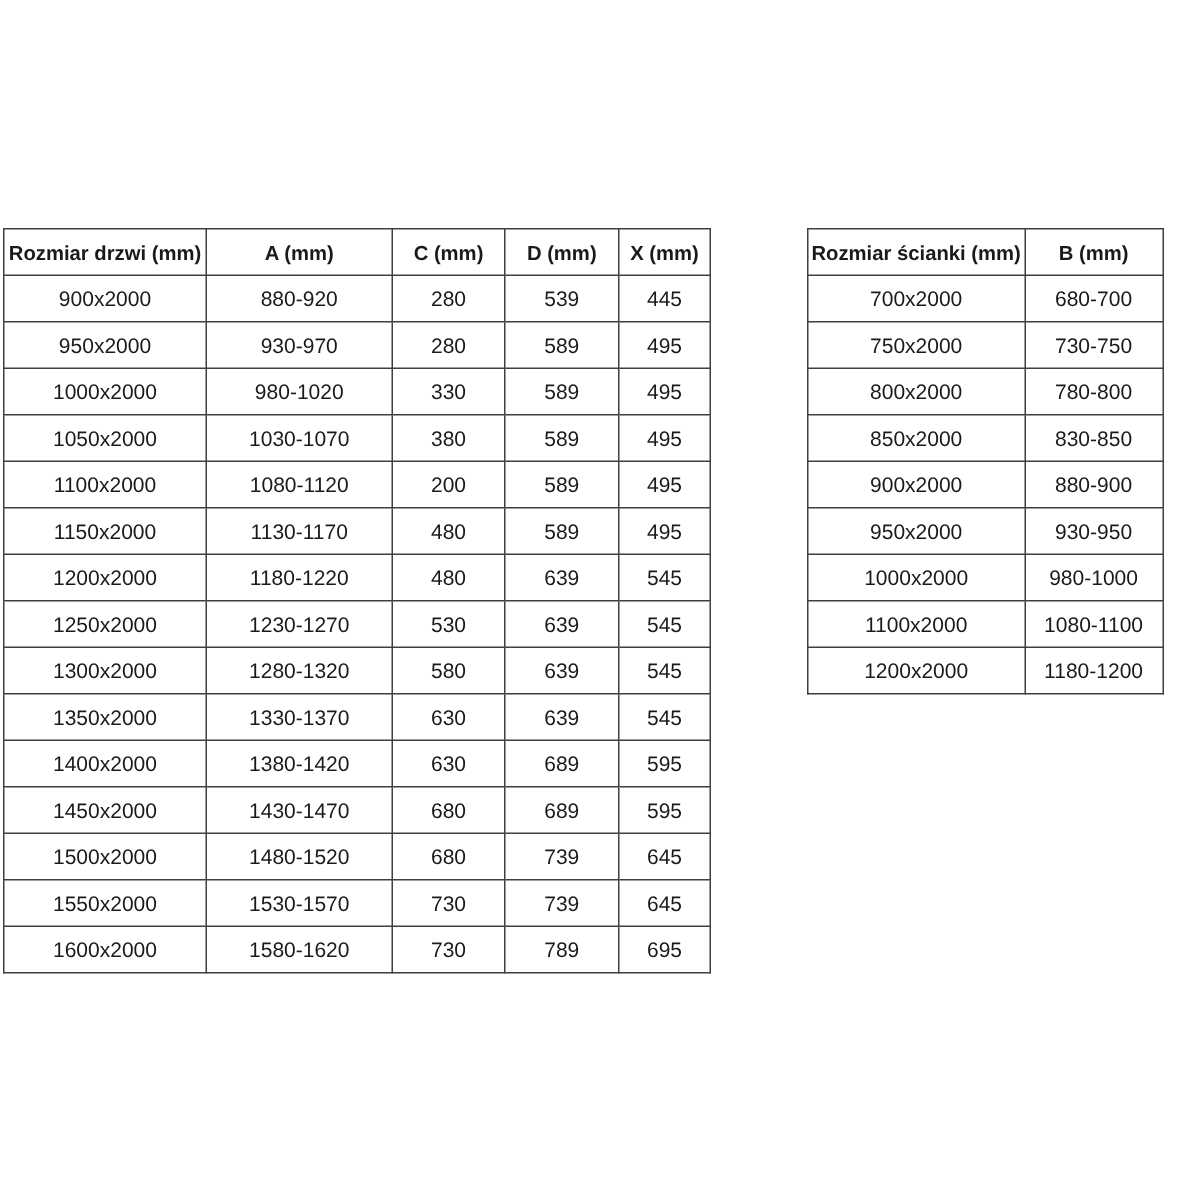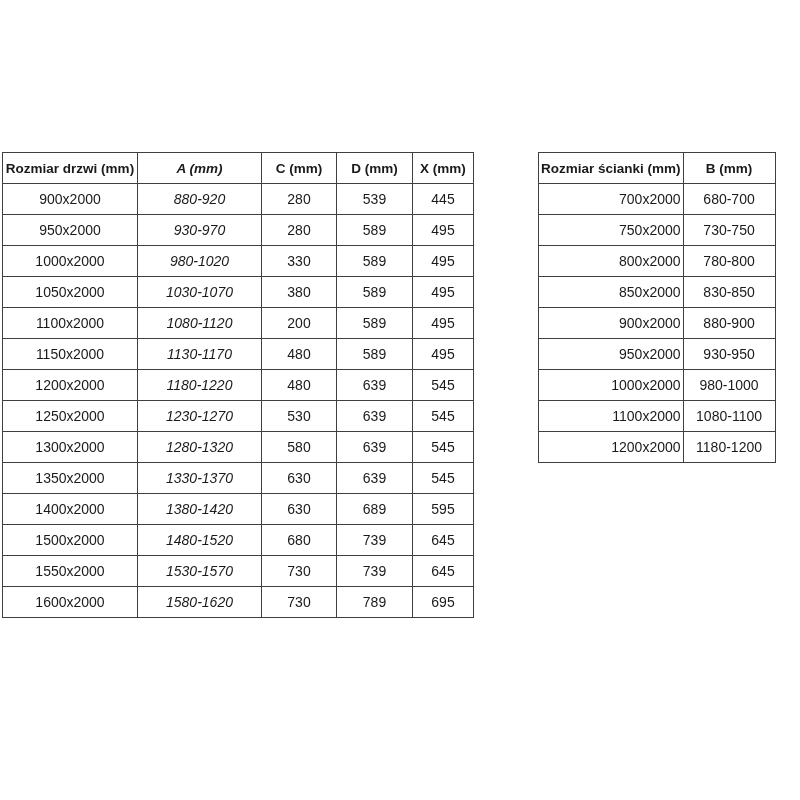--- a/index.html
+++ b/index.html
@@ -27,27 +27,27 @@
     vertical-align: middle;
     height: 31px;
     padding: 0 2px;
     white-space: nowrap;
   }
   .spec-table th { font-weight: bold; font-size: 13.5px; }
   .spec-table td { font-weight: normal; }
 
   #door-table { left: 2px; top: 152px; }
   #door-table th:nth-child(1), #door-table td:nth-child(1) { width: 135px; }
-  #door-table th:nth-child(2), #door-table td:nth-child(2) { width: 124px; font-style: italic; }
+  #door-table th:nth-child(2), #door-table td:nth-child(2) { width: 124px; }
   #door-table th:nth-child(3), #door-table td:nth-child(3) { width: 75px; }
   #door-table th:nth-child(4), #door-table td:nth-child(4) { width: 76px; }
   #door-table th:nth-child(5), #door-table td:nth-child(5) { width: 61px; border-radius: 14px; }
 
   #wall-table { left: 538px; top: 152px; }
-  #wall-table th:nth-child(1), #wall-table td:nth-child(1) { width: 139px; text-align: right; }
+  #wall-table th:nth-child(1), #wall-table td:nth-child(1) { width: 139px; }
   #wall-table th:nth-child(2), #wall-table td:nth-child(2) { width: 92px; }
 </style>
 </head>
 <body>
 
 <div class="canvas">
 
   <table id="door-table" class="spec-table">
       <thead>
         <tr>
@@ -130,20 +130,27 @@
           <td>545</td>
         </tr>
         <tr>
           <td>1400x2000</td>
           <td>1380-1420</td>
           <td>630</td>
           <td>689</td>
           <td>595</td>
         </tr>
         <tr>
+          <td>1450x2000</td>
+          <td>1430-1470</td>
+          <td>680</td>
+          <td>689</td>
+          <td>595</td>
+        </tr>
+        <tr>
           <td>1500x2000</td>
           <td>1480-1520</td>
           <td>680</td>
           <td>739</td>
           <td>645</td>
         </tr>
         <tr>
           <td>1550x2000</td>
           <td>1530-1570</td>
           <td>730</td>

